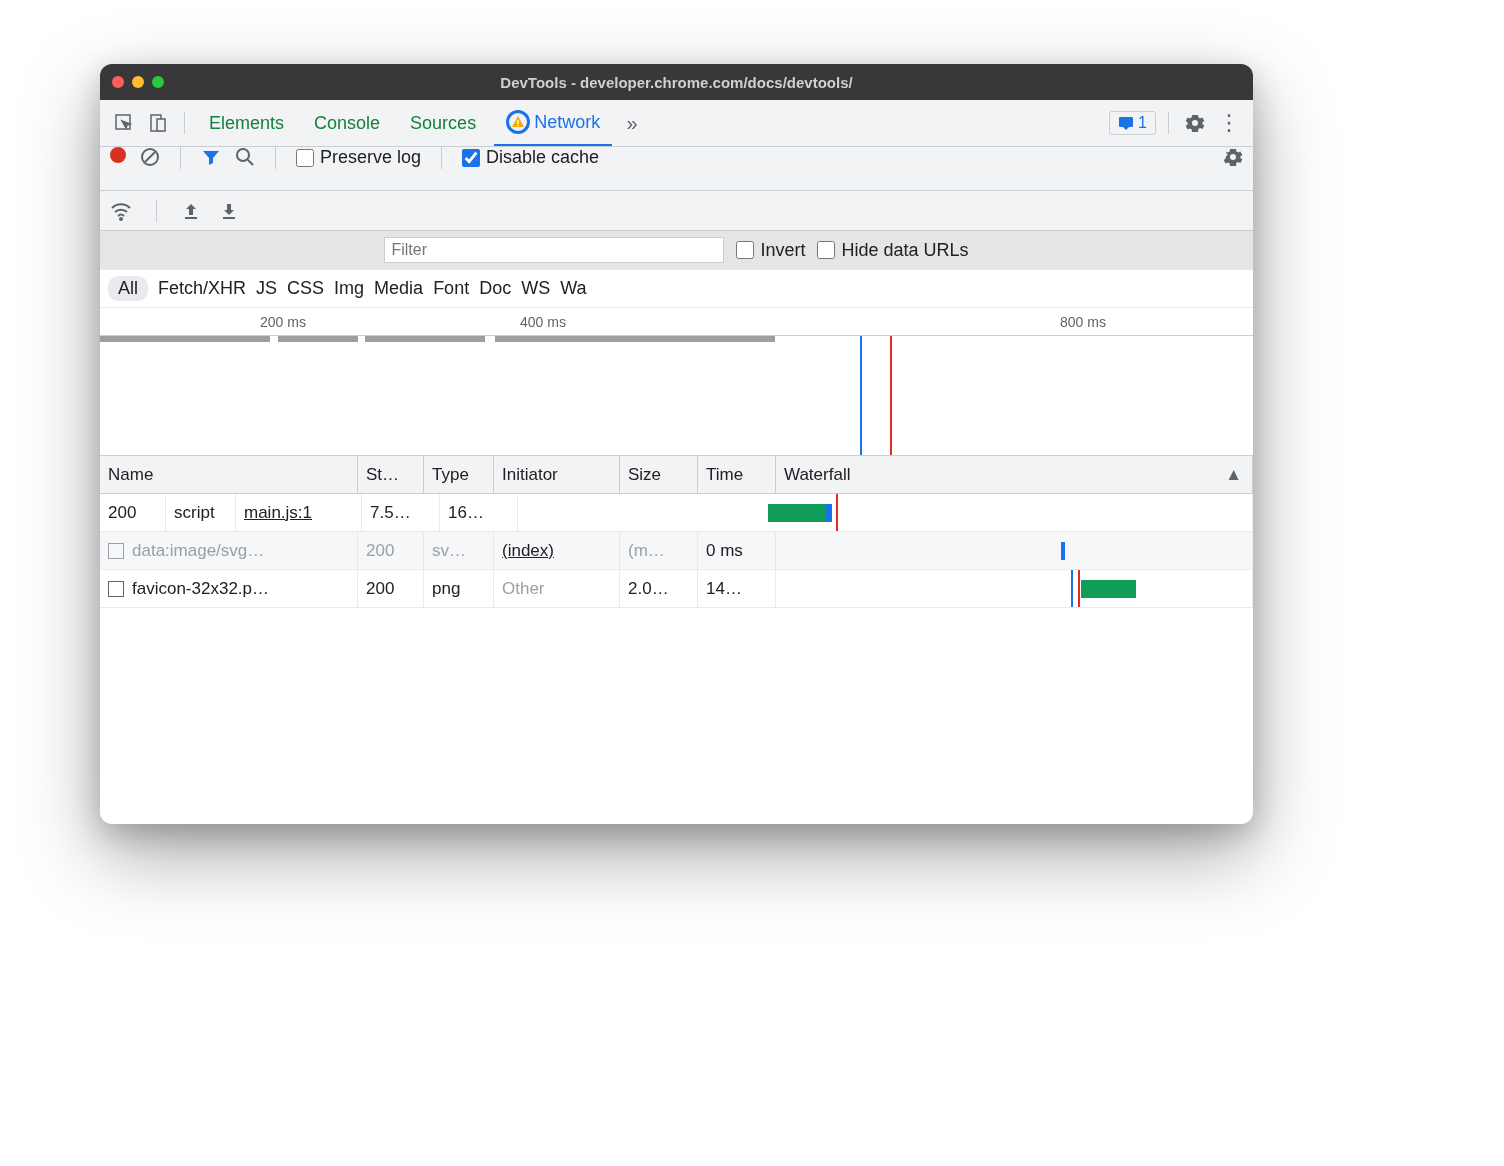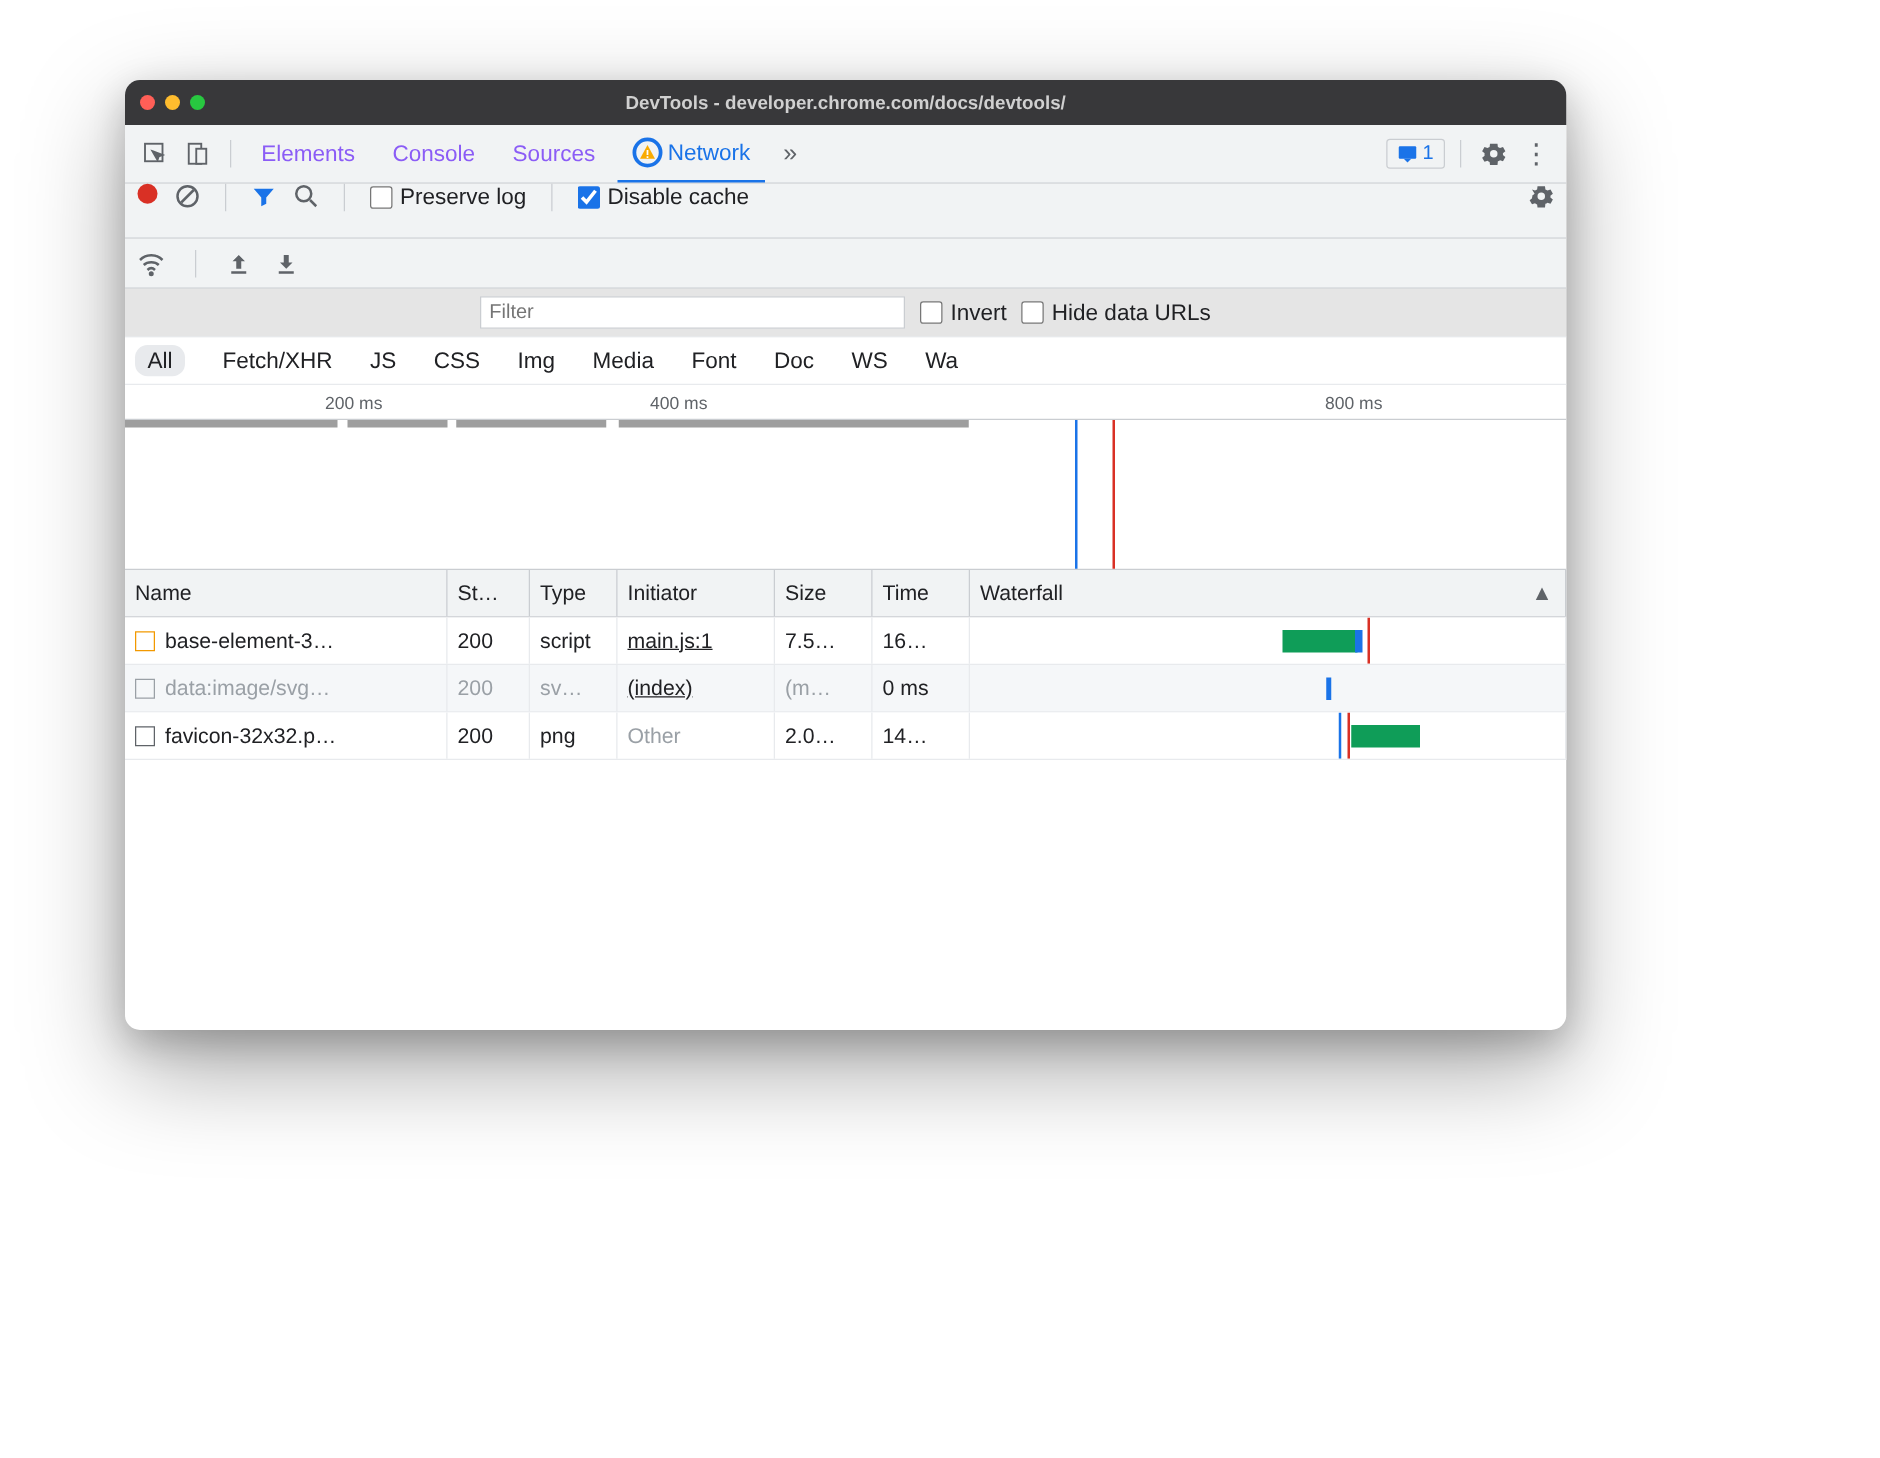--- a/index.html
+++ b/index.html
@@ -7,31 +7,31 @@
 .window { position:absolute; left:100px; top:64px; width:1153px; height:760px; border-radius:12px; overflow:visible; box-shadow:0 30px 80px rgba(0,0,0,0.35),0 10px 30px rgba(0,0,0,0.2); background:#fff; }
 .titlebar { height:36px; background:#38383a; display:flex; align-items:center; padding:0 12px; border-radius:12px 12px 0 0; position:relative; }
 .traffic { display:flex; gap:8px; }
 .dot { width:12px; height:12px; border-radius:50%; }
 .dot.red{background:#ff5f57}.dot.yellow{background:#febc2e}.dot.green{background:#28c840}
 .title { position:absolute; left:0; right:0; text-align:center; color:#d0d0d0; font-size:15px; font-weight:600; }
 .tabbar { height:47px; background:#f1f3f4; border-bottom:1px solid #cacdd1; display:flex; align-items:center; padding:0 10px; gap:6px; }
 .icon { display:inline-flex; align-items:center; justify-content:center; color:#5f6368; cursor:pointer; }
 .tabbar .icon { width:28px; height:28px; }
 .divider { width:1px; height:22px; background:#cacdd1; margin:0 6px; }
-.tab { color:#8b5cf6; font-size:18px; padding:0 12px; cursor:pointer; height:46px; display:flex; align-items:center; gap:4px; }
+.tab { color:#15803d; font-size:18px; padding:0 12px; cursor:pointer; height:46px; display:flex; align-items:center; gap:4px; }
 .tab.active { color:#1a73e8; border-bottom:2px solid #1a73e8; }
 .badge-box { display:flex; align-items:center; border:1px solid #cacdd1; border-radius:3px; padding:2px 8px; color:#1a73e8; font-size:16px; gap:4px; }
 .toolbar { height:44px; background:#f1f3f4; border-bottom:1px solid #cacdd1; display:flex; align-items:flex-start; padding:0 10px; gap:14px; }
 .record-dot{width:16px;height:16px;border-radius:50%;background:#d93025}
 .chk { display:inline-flex; align-items:center; gap:6px; font-size:18px; color:#202124; }
 .chk input { width:18px; height:18px; accent-color:#1a73e8; }
 .toolbar2 { height:40px; background:#f1f3f4; border-bottom:1px solid #cacdd1; display:flex; align-items:center; padding:0 10px; gap:18px; }
 .filter-row { background:#e5e5e5; border-bottom:1px solid #e8eaed; padding:6px 8px; display:flex; align-items:center; gap:12px; font-size:18px; color:#202124;justify-content:center; }
 .filter-input { width:340px; height:26px; border:1px solid #cacdd1; padding:0 6px; font-size:16px; color:#5f6368; }
-.type-row { background:#fff; border-bottom:1px solid #e8eaed; padding:6px 8px; display:flex; align-items:center; gap:30px; font-size:18px; color:#202124; flex-wrap:wrap; }
+.type-row { background:#fff; border-bottom:1px solid #e8eaed; padding:6px 8px; display:flex; align-items:center; gap:10px; font-size:18px; color:#202124; flex-wrap:wrap; }
 .pill { padding:2px 10px; border-radius:10px; }
 .pill.active { background:#e8eaed; }
 .opts-row { background:#fff; border-bottom:1px solid #cacdd1; padding:6px 8px; display:flex; align-items:center; gap:20px; font-size:18px; color:#202124; }
 .timeline { height:28px; background:#fff; border-bottom:1px solid #cacdd1; position:relative; font-size:14px; color:#5f6368; }
 .timeline .tick { position:absolute; top:6px; }
 .overview { height:120px; background:#fff; border-bottom:1px solid #cacdd1; position:relative; }
 .ovbar{position:absolute;top:0;height:6px;background:#9e9e9e;}
 .vline{position:absolute;top:0;bottom:0;width:2px;}
 .thead { display:flex; background:#f1f3f4; border-bottom:1px solid #cacdd1; font-size:17px; color:#202124; height:38px; }
 .thead>div{border-right:1px solid #cacdd1;display:flex;align-items:center;padding:0 8px;}
@@ -222,24 +222,20 @@
     <div class="c-in">Initiator</div>
     <div class="c-sz">Size</div>
     <div class="c-tm">Time</div>
     <div class="c-wf">
         <span>Waterfall</span>
         <span style="position:absolute;right:10px;color:#5f6368">▲</span>
       </div>
   </div>
 
   <div class="trow">
-    <div class="c-name">
-        <span class="ficon" style="border-color:#f29900"></span>
-        <span>base-element-3…</span>
-      </div>
     <div class="c-st">200</div>
     <div class="c-ty">script</div>
     <div class="c-in">
         <span class="link">main.js:1</span>
       </div>
     <div class="c-sz">7.5…</div>
     <div class="c-tm">16…</div>
     <div class="c-wf">
         <div class="wfbar" style="left:250px;width:60px;background:#0f9d58"></div>
         <div class="wfbar" style="left:308px;width:6px;background:#1a73e8"></div>

